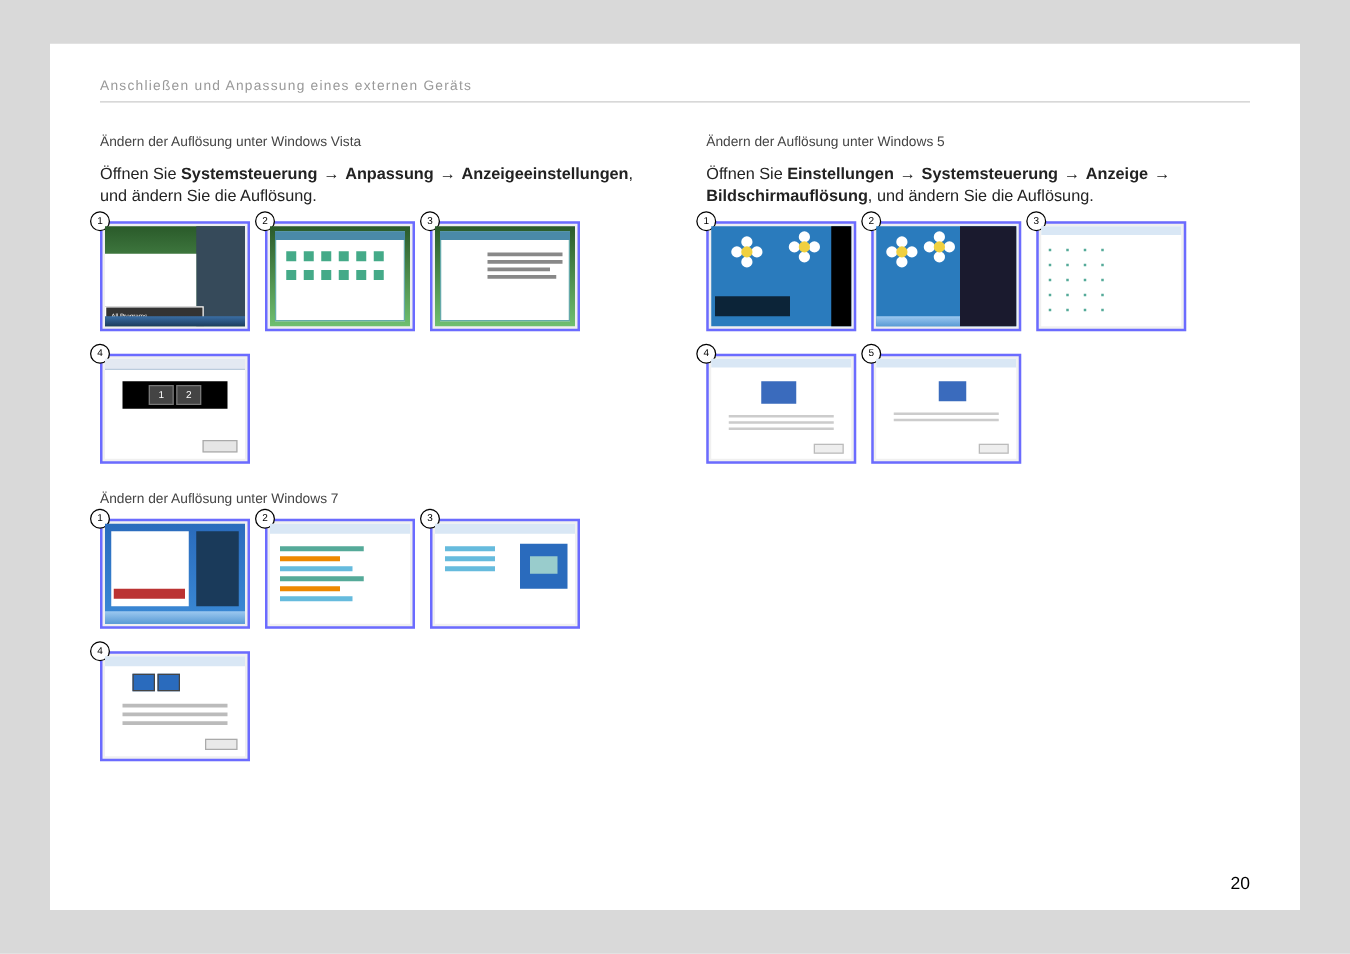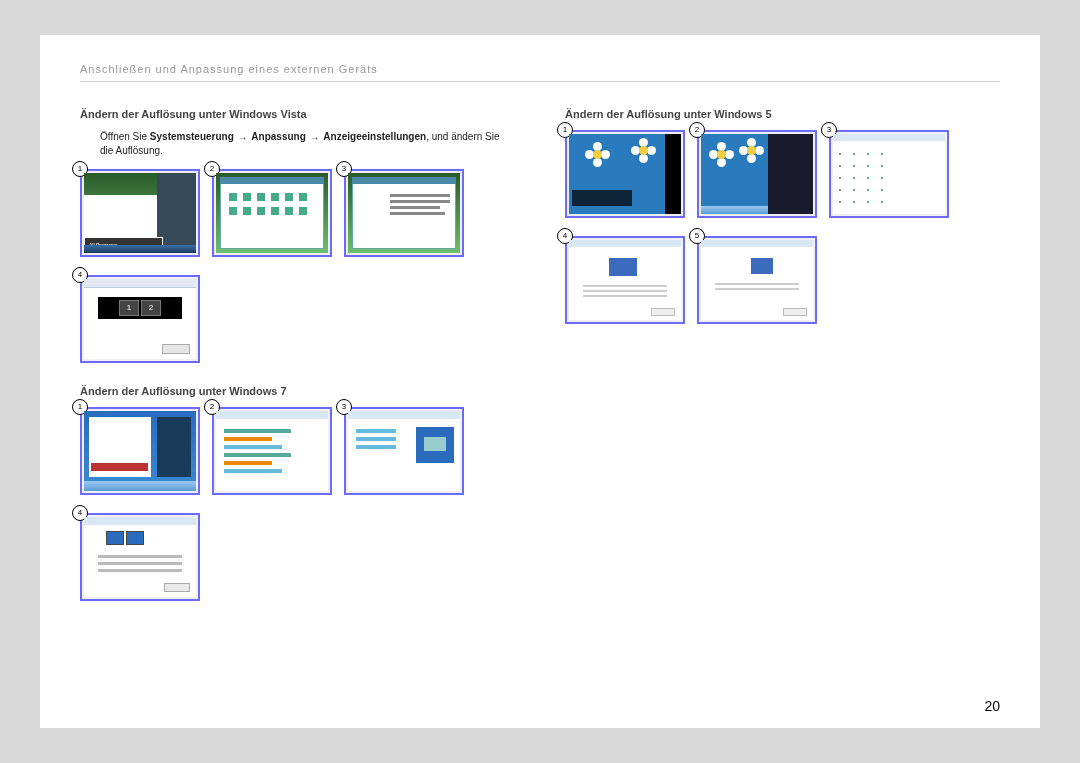--- a/index.html
+++ b/index.html
@@ -30,28 +30,26 @@
     display: flex;
     gap: 50px;
   }
   .col {
     flex: 1;
   }
   .section-title {
     font-size: 11px;
     color: #444;
     margin-bottom: 10px;
-    font-weight: bold;
   }
   .section-desc {
-    font-size: 10px;
+    font-size: 13px;
     color: #222;
     line-height: 1.35;
     margin-bottom: 12px;
-    margin-left: 20px;
   }
   .arrow {
     font-weight: bold;
     padding: 0 1px;
   }
   .thumbs {
     display: flex;
     flex-wrap: wrap;
     gap: 18px 12px;
     margin-bottom: 22px;
@@ -282,20 +280,29 @@
             <div class="okbtn"></div>
           </div>
         </div>
       </div>
 
     </div>
 
     <div class="col">
 
       <div class="section-title">Ändern der Auflösung unter Windows 5</div>
+      <div class="section-desc">
+        <span>Öffnen Sie </span><b>Einstellungen</b>
+        <span class="arrow">→</span>
+        <b>Systemsteuerung</b>
+        <span class="arrow">→</span>
+        <b>Anzeige</b>
+        <span class="arrow">→</span>
+        <b>Bildschirmauflösung</b><span>, und ändern Sie die Auflösung.</span>
+      </div>
       <div class="thumbs">
         <div class="thumb w8s1">
           <div class="badge">1</div>
           <div class="t-inner">
             <div class="flower a">
                 <div class="flex-petals">
                   <div class="fp" style="top:0;left:8px"></div>
                   <div class="fp" style="top:8px;left:0"></div>
                   <div class="fp" style="top:8px;left:16px"></div>
                   <div class="fp" style="top:16px;left:8px"></div>

